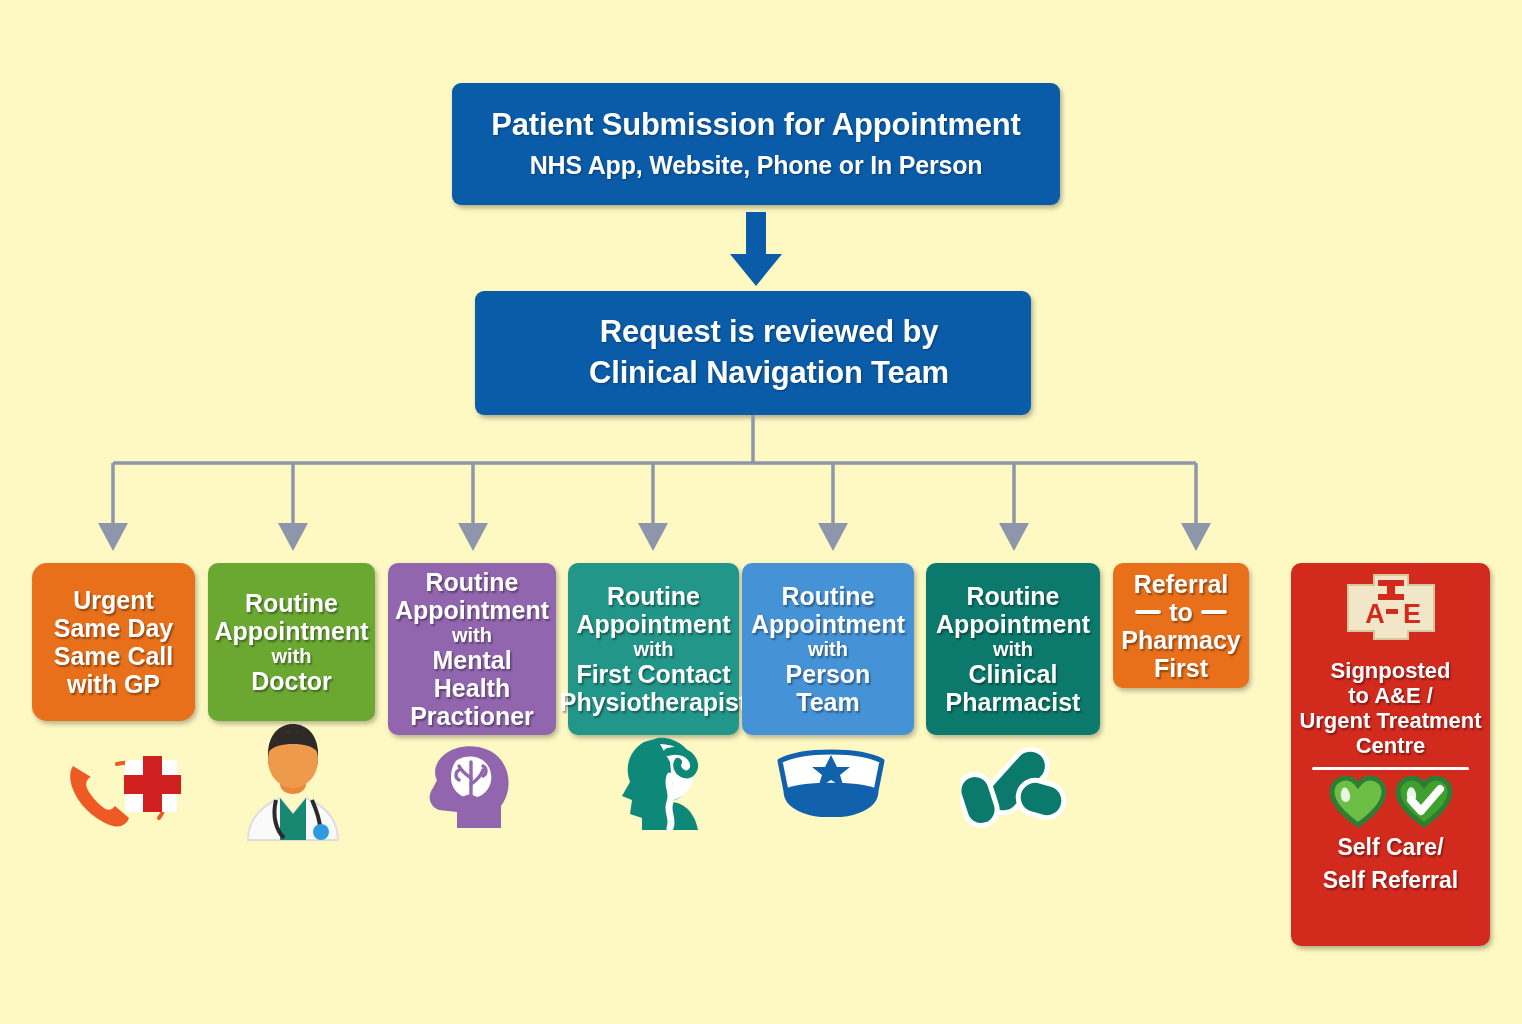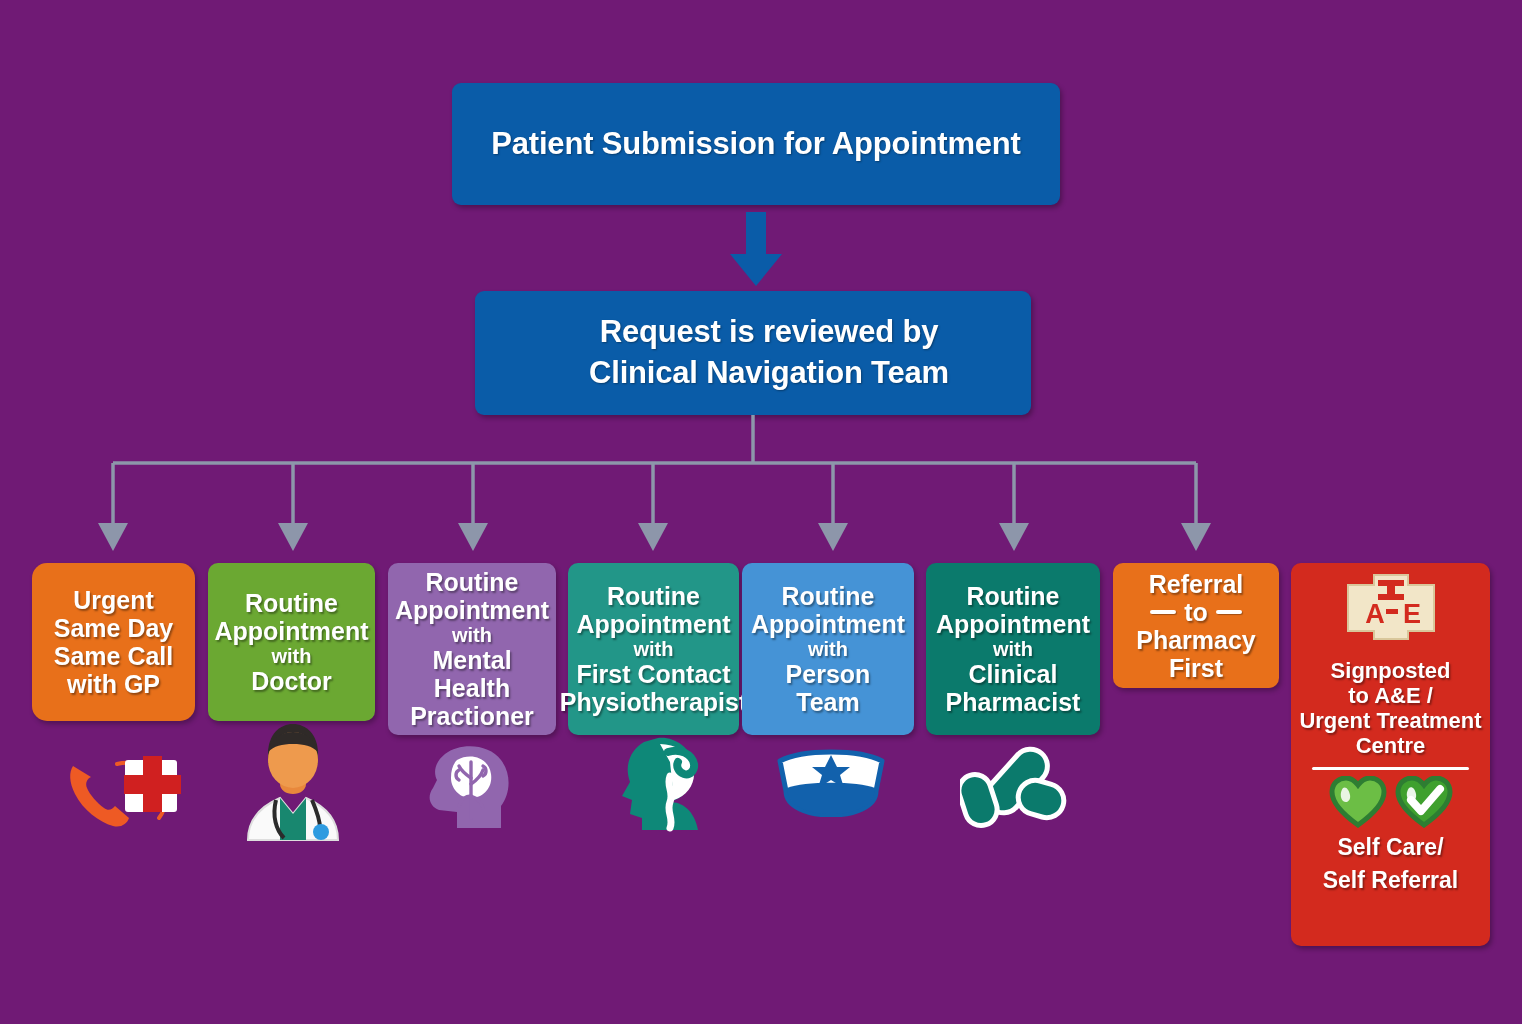--- a/index.html
+++ b/index.html
@@ -2,21 +2,21 @@
 <html><head>
 <meta charset="utf-8">
 <style>
   * { box-sizing: border-box; margin: 0; padding: 0; }
   html, body {
     width: 1522px; height: 1024px;
     background: #ffffff;
     font-family: "Liberation Sans", sans-serif;
     overflow: hidden;
   }
-  #canvas { position: relative; width: 1522px; height: 1024px; background: #701a75; }
+  #canvas { position: relative; width: 1522px; height: 1024px; background: #fef9c3; }
 
   
   .blue-box {
     position: absolute;
     background: #0A5CA8;
     border-radius: 9px;
     box-shadow: 2px 3px 5px rgba(0,0,0,.30);
     color: #fff;
     text-align: center;
     display: flex; flex-direction: column;
@@ -73,20 +73,21 @@
   .dashrow { display: flex; align-items: center; justify-content: center; gap: 8px; width: 100%; }
   .dash { display: inline-block; width: 26px; height: 4px; background: #fff; border-radius: 2px; box-shadow: 1px 1px 1px rgba(0,0,0,.3); }
 </style>
 </head>
 <body>
 
 <div id="canvas">
 
   <div class="blue-box" id="box-submission">
     <div class="l1">Patient Submission for Appointment</div>
+    <div class="l2">NHS App, Website, Phone or In Person</div>
   </div>
 
   <svg id="arrow-blue" viewBox="0 0 60 76">
     <polygon points="20,0 40,0 40,42 56,42 30,74 4,42 20,42" fill="#0A5CA8"></polygon>
   </svg>
 
   <div class="blue-box" id="box-review">
     <div class="l1">Request is reviewed by</div>
     <div class="l2">Clinical Navigation Team</div>
   </div>
@@ -203,21 +204,21 @@
     <div class="big">Pharmacist</div>
   </div>
   <svg class="icon-wrap" style="left:960px; top:738px; width:110px; height:92px;" viewBox="0 0 110 92">
     <g fill="#0B7A6C" stroke="#FFFFFF" stroke-width="5">
       <rect x="40" y="6" width="34" height="74" rx="17" transform="rotate(42 57 43)"></rect>
       <rect x="2" y="36" width="32" height="52" rx="16" transform="rotate(-18 18 62)"></rect>
       <rect x="58" y="44" width="46" height="34" rx="17" transform="rotate(16 81 61)"></rect>
     </g>
   </svg>
 
-  <div class="opt-box" id="opt6" style="left:1113px; top:563px; width:166px; height:125px; background:#E8701A;">
+  <div class="opt-box" id="opt6" style="left:1113px; top:563px; width:136px; height:125px; background:#E8701A;">
     <div class="big">Referral</div>
     <div class="dashrow">
       <span class="dash"></span>
       <span class="big">to</span>
       <span class="dash"></span>
     </div>
     <div class="big">Pharmacy</div>
     <div class="big">First</div>
   </div>
 

